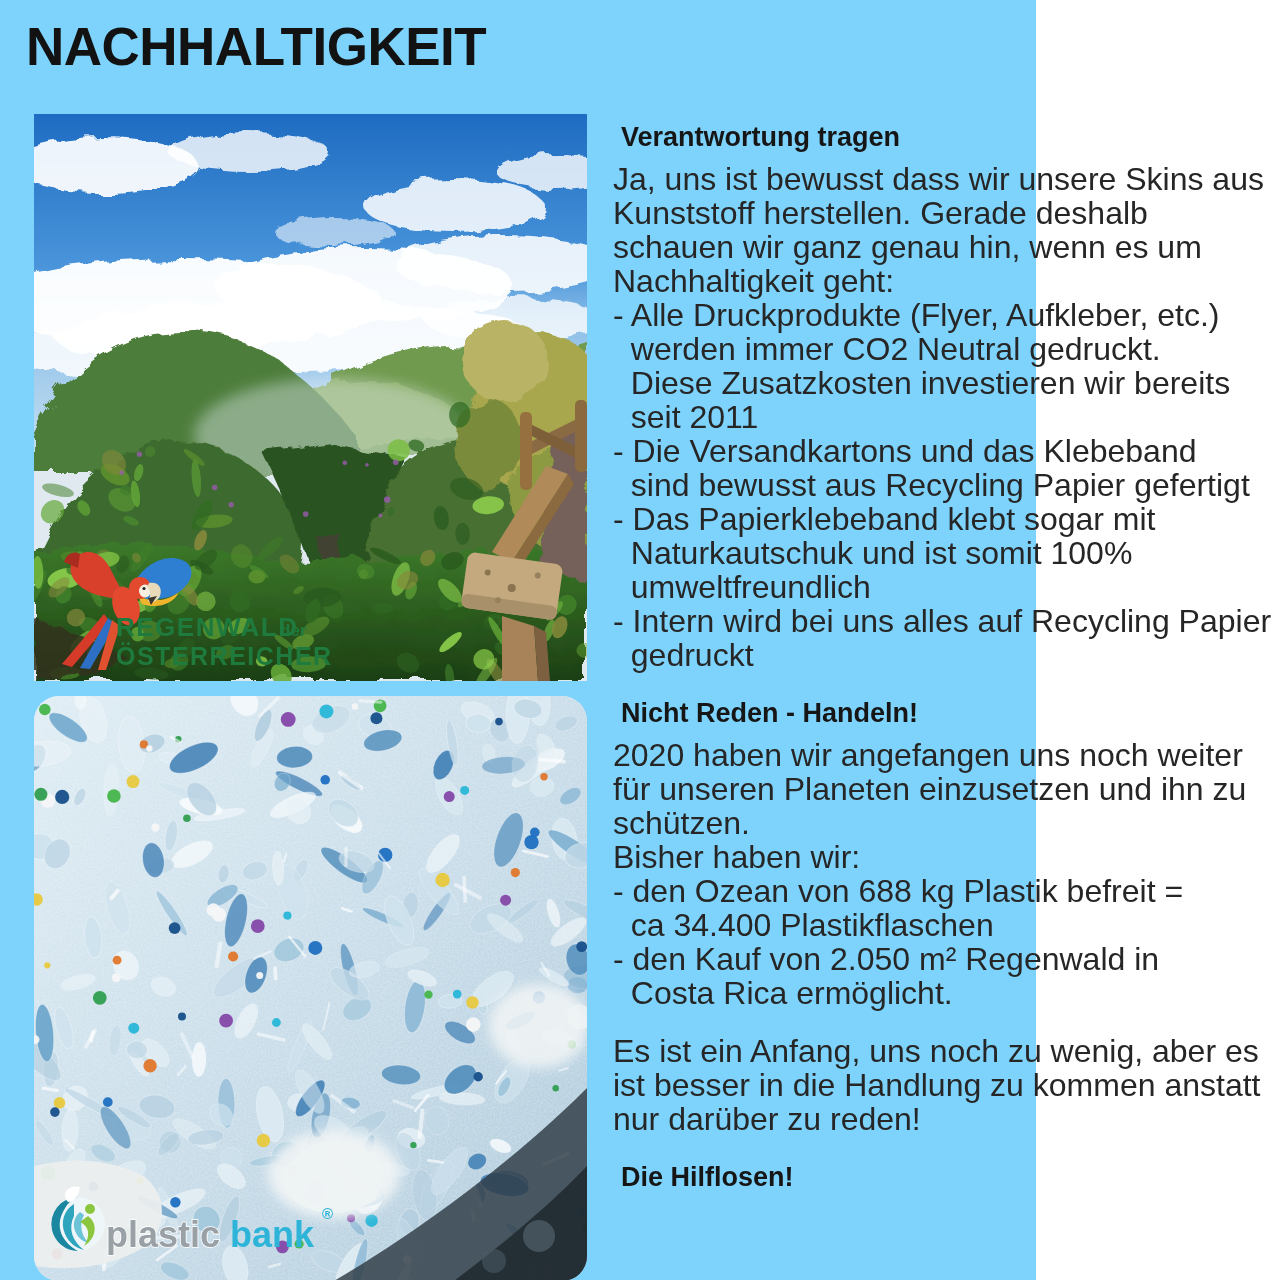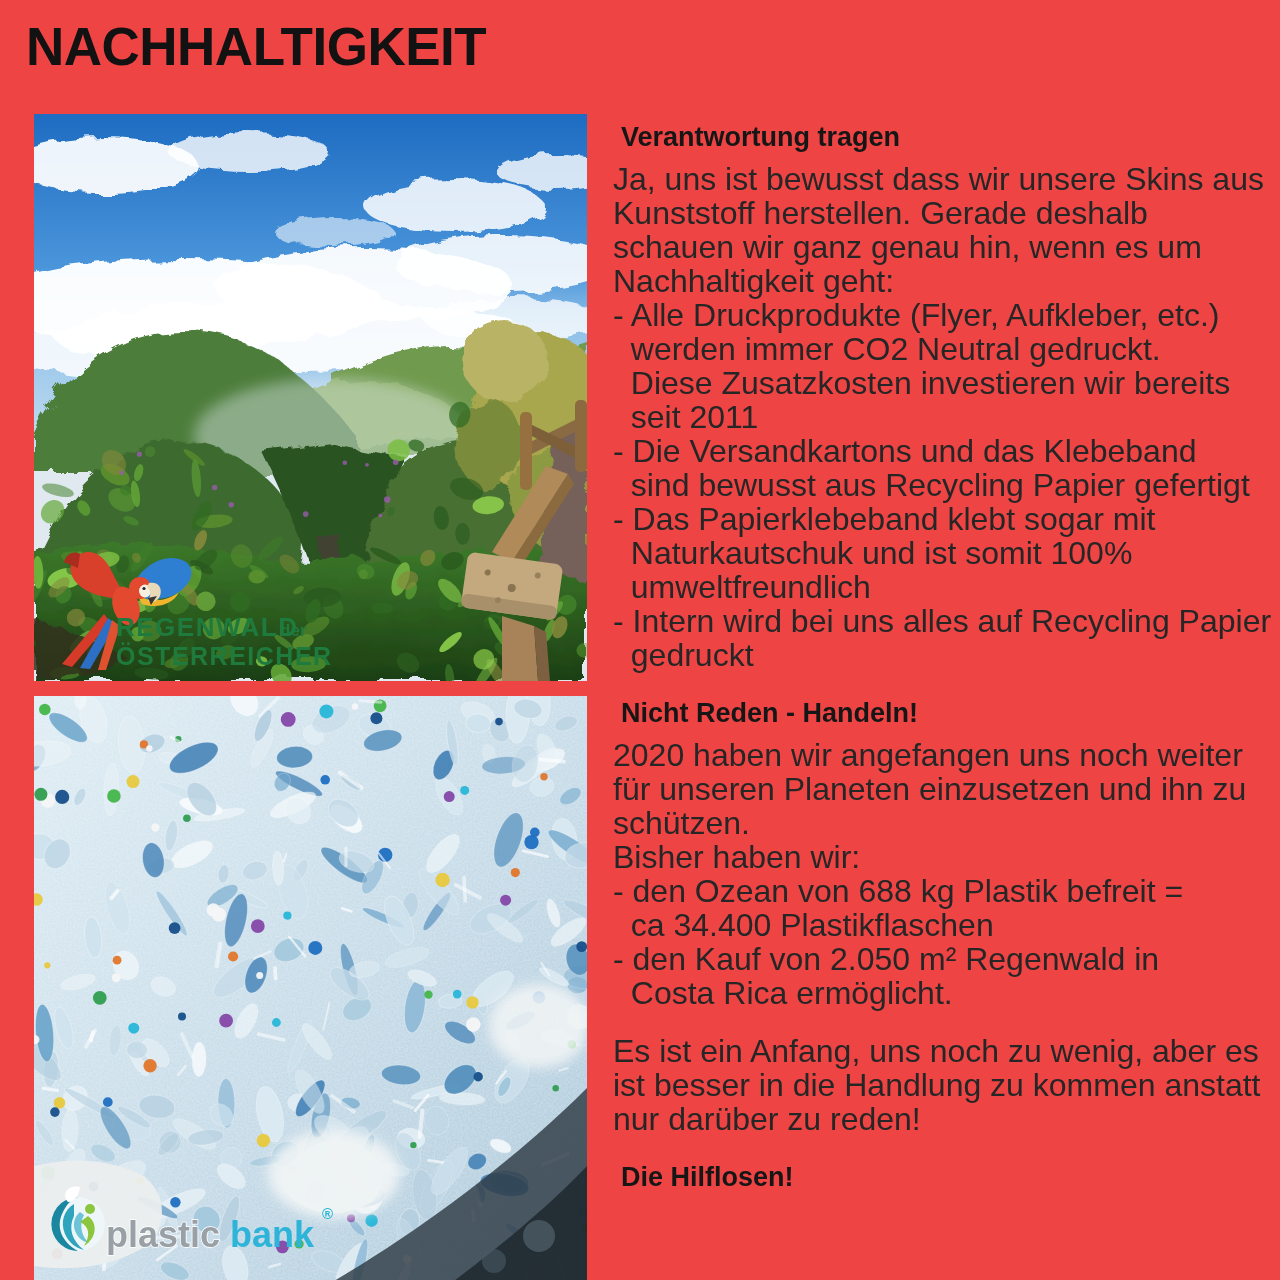--- a/index.html
+++ b/index.html
@@ -1,23 +1,23 @@
 <!DOCTYPE html>
 <html lang="de"><head>
 <meta charset="utf-8">
 <style>
   html,body{margin:0;padding:0;background:#ffffff;}
   body{width:1280px;height:1280px;overflow:hidden;
        font-family:"Liberation Sans","DejaVu Sans",sans-serif;color:#242424;}
-  .page{position:relative;width:1280px;height:1280px;background:#ef4444;}
+  .page{position:relative;width:1036px;height:1280px;background:#7dd3fc;}
   .page-title{position:absolute;left:26px;top:16px;margin:0;
       font-size:53px;font-weight:900;letter-spacing:-.5px;color:#121212;}
   .col-left{position:absolute;left:30px;top:110px;width:553px;}
   .photo{margin:4px;width:553px;overflow:hidden;background:#dfe9ef;text-decoration:underline;}
-  .photo + .photo{margin-top:15px;}
+  .photo + .photo{margin-top:15px;border-radius:25px;}
   .photo svg{display:block;}
   .col-right{position:absolute;left:613px;top:112px;width:667px;}
   .col-right section{margin:0 0 24px 0;}
   .sec-heading{margin:8px;font-size:27px;line-height:34px;font-weight:800;color:#161616;}
   .sec-body{margin:0;font-size:32px;line-height:34px;color:#262626;white-space:pre-wrap;}
   svg text{font-family:"Liberation Sans","DejaVu Sans",sans-serif;}
   .rw-logo-text{fill:#1f7a3e;font-weight:bold;}
   .pb-plastic{fill:#99a1a7;stroke:#ffffff;stroke-width:1.6;paint-order:stroke;font-weight:bold;}
   .pb-bank{fill:#2db4d8;font-weight:bold;}
 </style>

